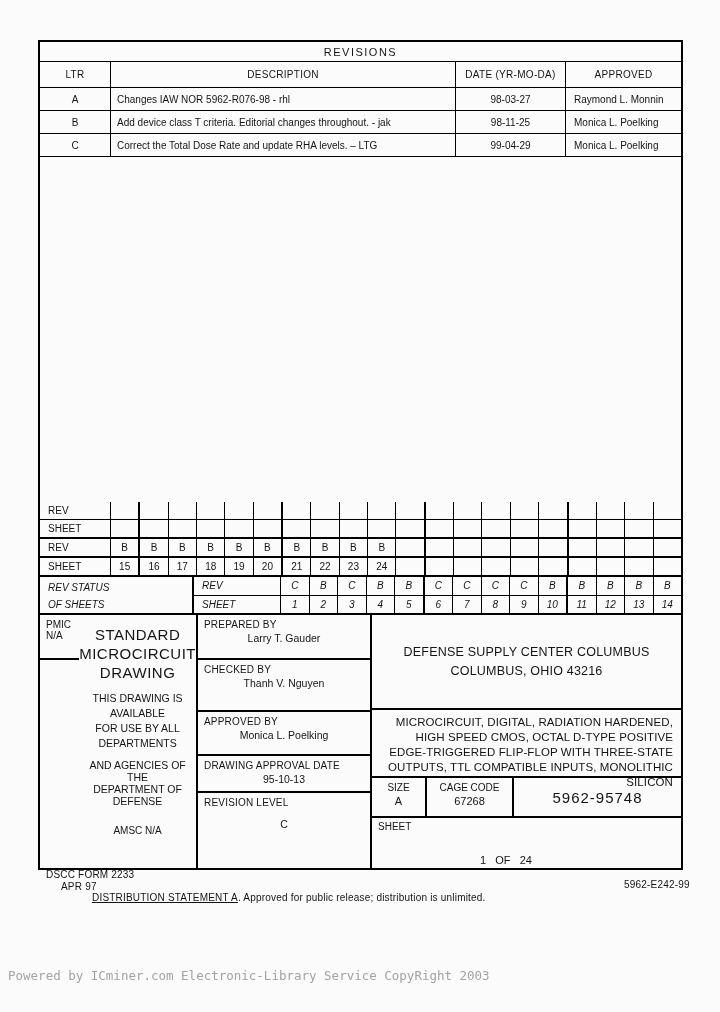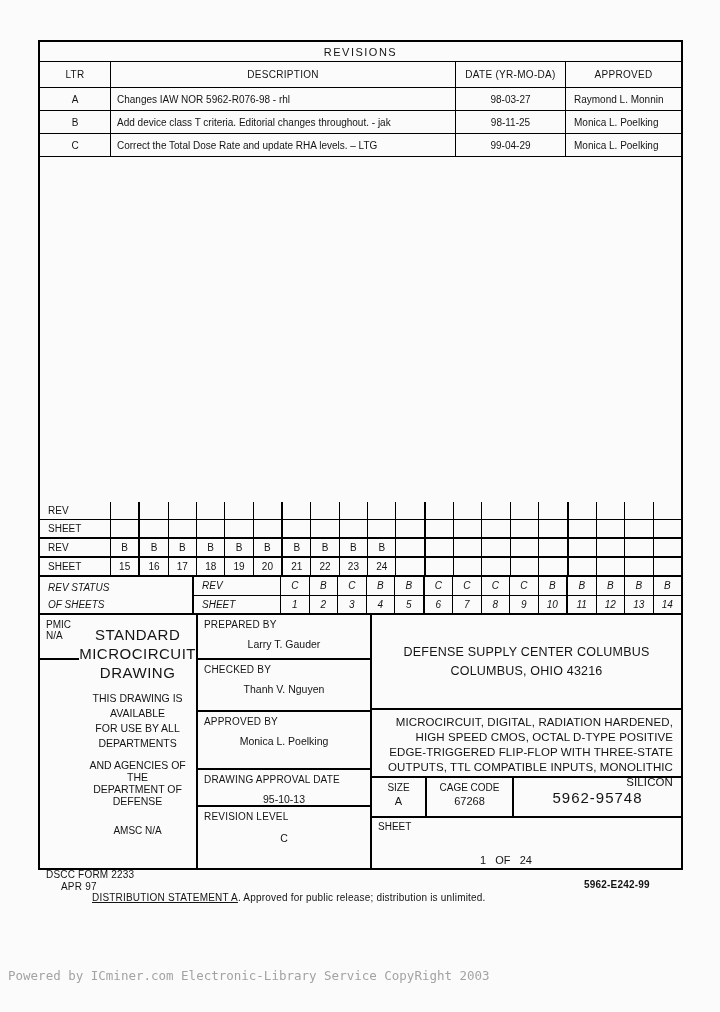--- a/index.html
+++ b/index.html
@@ -57,24 +57,24 @@
   .pmic { height:45px; border-bottom:2px solid #000; font-size:10px; padding:4px 0 0 6px; }
   .left-main { flex:1; text-align:center; padding-top:10px; }
   .smd-title { font-size:15px; line-height:19px; letter-spacing:0.5px; white-space:pre-line; }
   .avail { font-size:10.5px; line-height:15px; margin-top:9px; white-space:pre-line; }
   .agencies { font-size:10.5px; line-height:12px; margin-top:8px; white-space:pre-line; }
   .amsc { font-size:10px; margin-top:18px; }
   .col-mid { width:174px; border-right:2px solid #000; display:flex; flex-direction:column; font-size:10px; }
   .mid-cell { border-bottom:2px solid #000; padding:4px 6px 0 6px; }
   .mid-cell:last-child { border-bottom:none; flex:1; }
   .mid-label { font-size:10px; letter-spacing:0.2px; }
-  .mid-name { font-size:10.5px; text-align:center; margin-top:8px; }
+  .mid-name { font-size:10.5px; text-align:center; margin-top:2px; }
   .h-prep { height:45px; }
   .h-chk  { height:52px; }
-  .h-appr { height:58px; }
+  .h-appr { height:44px; }
   .h-date { height:37px; }
   .col-right { flex:1; display:flex; flex-direction:column; }
   .dscc {
     height:95px; border-bottom:2px solid #000;
     display:flex; align-items:center; justify-content:center; text-align:center;
     font-size:12.5px; line-height:19px; white-space:pre-line; letter-spacing:0.2px;
   }
   .devdesc {
     height:68px; border-bottom:2px solid #000;
     font-size:11.5px; line-height:15px; padding:5px 8px 0 10px; letter-spacing:0.1px;text-align:right;
@@ -87,21 +87,21 @@
   .num-cell { flex:1; display:flex; align-items:center; justify-content:center; font-size:15px; letter-spacing:1px; }
   .sheet-row { flex:1; position:relative; font-size:10px; }
   .sheet-row .sheet-lab { position:absolute; left:6px; top:3px; }
   .sheet-row .sheet-val { position:absolute; left:108px; bottom:2px; font-size:11px; white-space:pre; }
   
   .foot { position:absolute; font-size:10px; letter-spacing:0.2px; }
   .f-form { left:46px; top:869px; }
   .f-date { left:61px; top:881px; }
   .f-dist { left:92px; top:892px;text-align:center; }
   .f-dist .u { text-decoration:underline; }
-  .f-doc  { left:584px; top:879px;font-weight:bold; }
+  .f-doc  { left:624px; top:879px; }
   .watermark {
     position:absolute; left:8px; top:968px;
     font-family:"DejaVu Sans Mono", monospace;
     font-size:12.5px; color:#a3a3a3; letter-spacing:0px; white-space:pre;
   }
 </style>
 </head>
 <body>
 
 <div class="frame">

